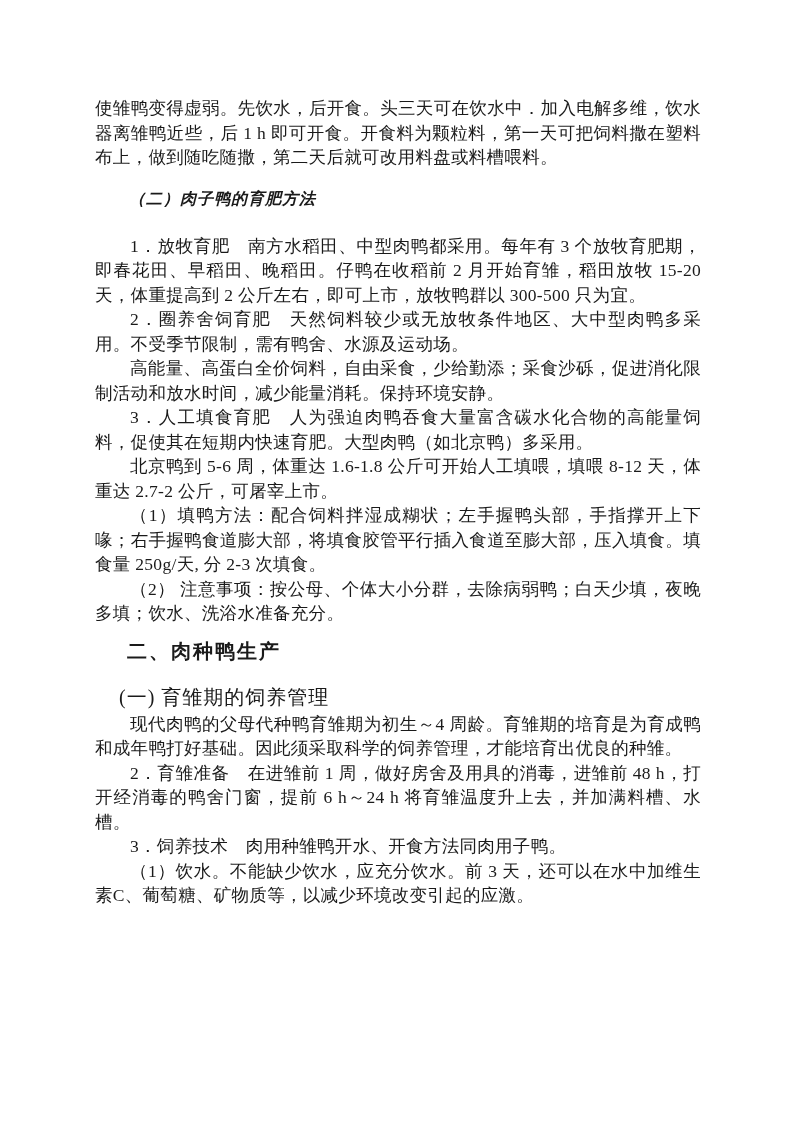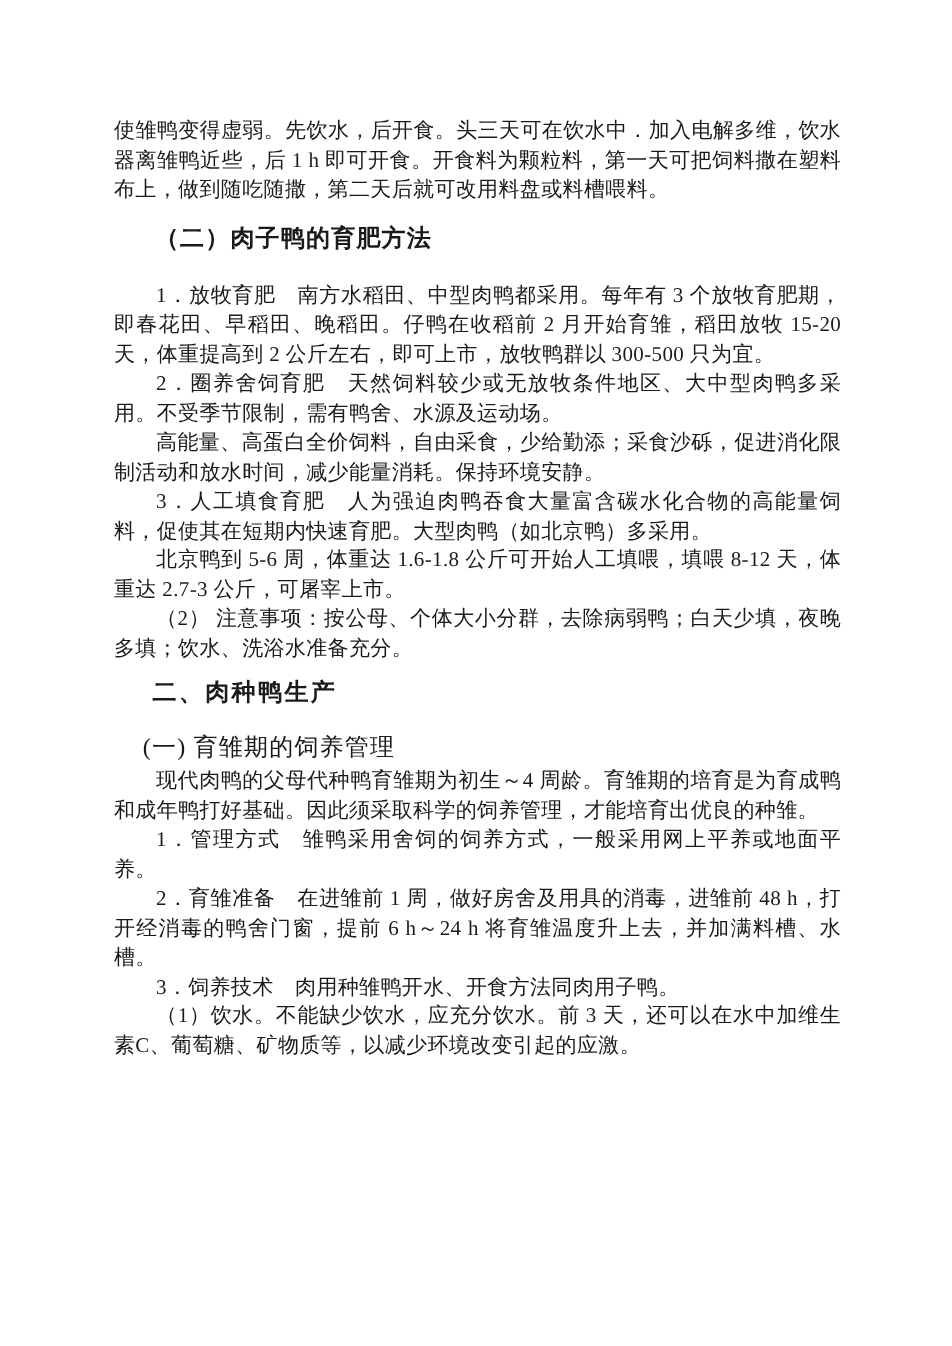--- a/index.html
+++ b/index.html
@@ -33,23 +33,24 @@
     font-family: "Liberation Serif", serif;
   }
   p.body.noindent {
     text-indent: 0;
   }
   .h-sub {
     margin: 14px 0 20px 0;
     padding-left: 34px;
     font-family: "Liberation Sans", sans-serif;
     font-weight: bold;
-    font-size: 20px;
+    font-size: 16px;
     line-height: 30px;
     letter-spacing: 1px;
+    font-style: italic;
   }
   .h-chapter {
     margin: 10px 0 2px 0;
     padding-left: 32px;
     font-family: "Liberation Sans", sans-serif;
     font-weight: bold;
     font-size: 20px;
     line-height: 30px;
     letter-spacing: 2px;
   }
@@ -78,24 +79,24 @@
 <body>
 
 <div class="page">
   <div class="content">
     <p class="body noindent">使雏鸭变得虚弱。先饮水，后开食。头三天可在饮水中．加入电解多维，饮水器离雏鸭近些，后 1 h 即可开食。开食料为颗粒料，第一天可把饲料撒在塑料布上，做到随吃随撒，第二天后就可改用料盘或料槽喂料。</p>
     <div class="h-sub">（二）肉子鸭的育肥方法</div>
     <p class="body">1．放牧育肥　南方水稻田、中型肉鸭都采用。每年有 3 个放牧育肥期，即春花田、早稻田、晚稻田。仔鸭在收稻前 2 月开始育雏，稻田放牧 15-20 天，体重提高到 2 公斤左右，即可上市，放牧鸭群以 300-500 只为宜。</p>
     <p class="body">2．圈养舍饲育肥　天然饲料较少或无放牧条件地区、大中型肉鸭多采用。不受季节限制，需有鸭舍、水源及运动场。</p>
     <p class="body">高能量、高蛋白全价饲料，自由采食，少给勤添；采食沙砾，促进消化限制活动和放水时间，减少能量消耗。保持环境安静。</p>
     <p class="body">3．人工填食育肥　人为强迫肉鸭吞食大量富含碳水化合物的高能量饲料，促使其在短期内快速育肥。大型肉鸭（如北京鸭）多采用。</p>
-    <p class="body">北京鸭到 5-6 周，体重达 1.6-1.8 公斤可开始人工填喂，填喂 8-12 天，体重达 2.7-3 公斤，可屠宰上市。</p>
+    <p class="body">北京鸭到 5-6 周，体重达 1.6-1.8 公斤可开始人工填喂，填喂 8-12 天，体重达 2.7-2 公斤，可屠宰上市。</p>
+    <p class="body">（1）填鸭方法：配合饲料拌湿成糊状；左手握鸭头部，手指撑开上下喙；右手握鸭食道膨大部，将填食胶管平行插入食道至膨大部，压入填食。填食量 250g/天, 分 2-3 次填食。</p>
     <p class="body">（2） 注意事项：按公母、个体大小分群，去除病弱鸭；白天少填，夜晚多填；饮水、洗浴水准备充分。</p>
     <div class="h-chapter">二、肉种鸭生产</div>
     <div class="h-section">(一) 育雏期的饲养管理</div>
     <p class="body">现代肉鸭的父母代种鸭育雏期为初生～4 周龄。育雏期的培育是为育成鸭和成年鸭打好基础。因此须采取科学的饲养管理，才能培育出优良的种雏。</p>
-    <p class="body">1．管理方式　雏鸭采用舍饲的饲养方式，一般采用网上平养或地面平养。</p>
     <p class="body">2．育雏准备　在进雏前 1 周，做好房舍及用具的消毒，进雏前 48 h，打开经消毒的鸭舍门窗，提前 6 h～24 h 将育雏温度升上去，并加满料槽、水槽。</p>
     <p class="body">3．饲养技术　肉用种雏鸭开水、开食方法同肉用子鸭。</p>
     <p class="body">（1）饮水。不能缺少饮水，应充分饮水。前 3 天，还可以在水中加维生素C、葡萄糖、矿物质等，以减少环境改变引起的应激。</p>
   </div>
   <div class="footer">114</div>
 </div>
 
 </body></html>

